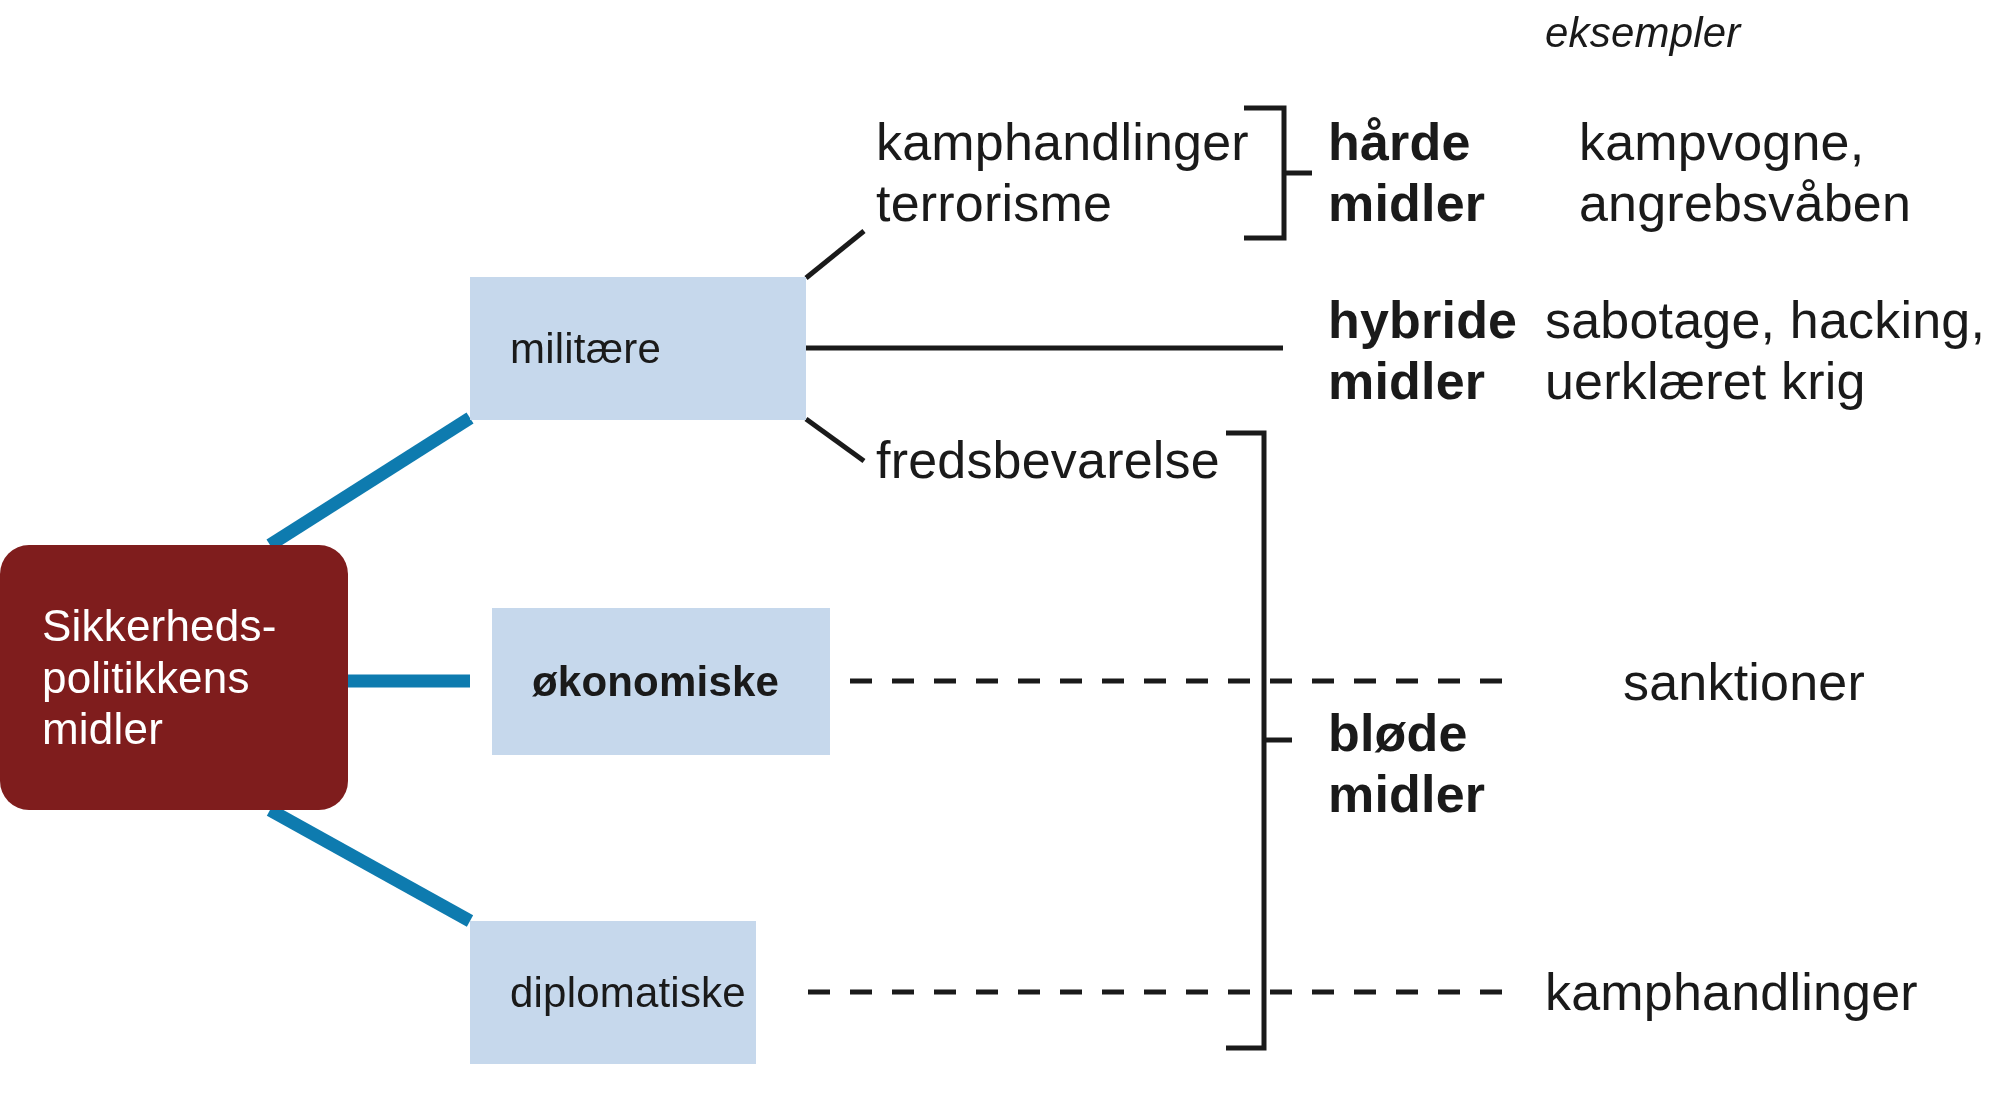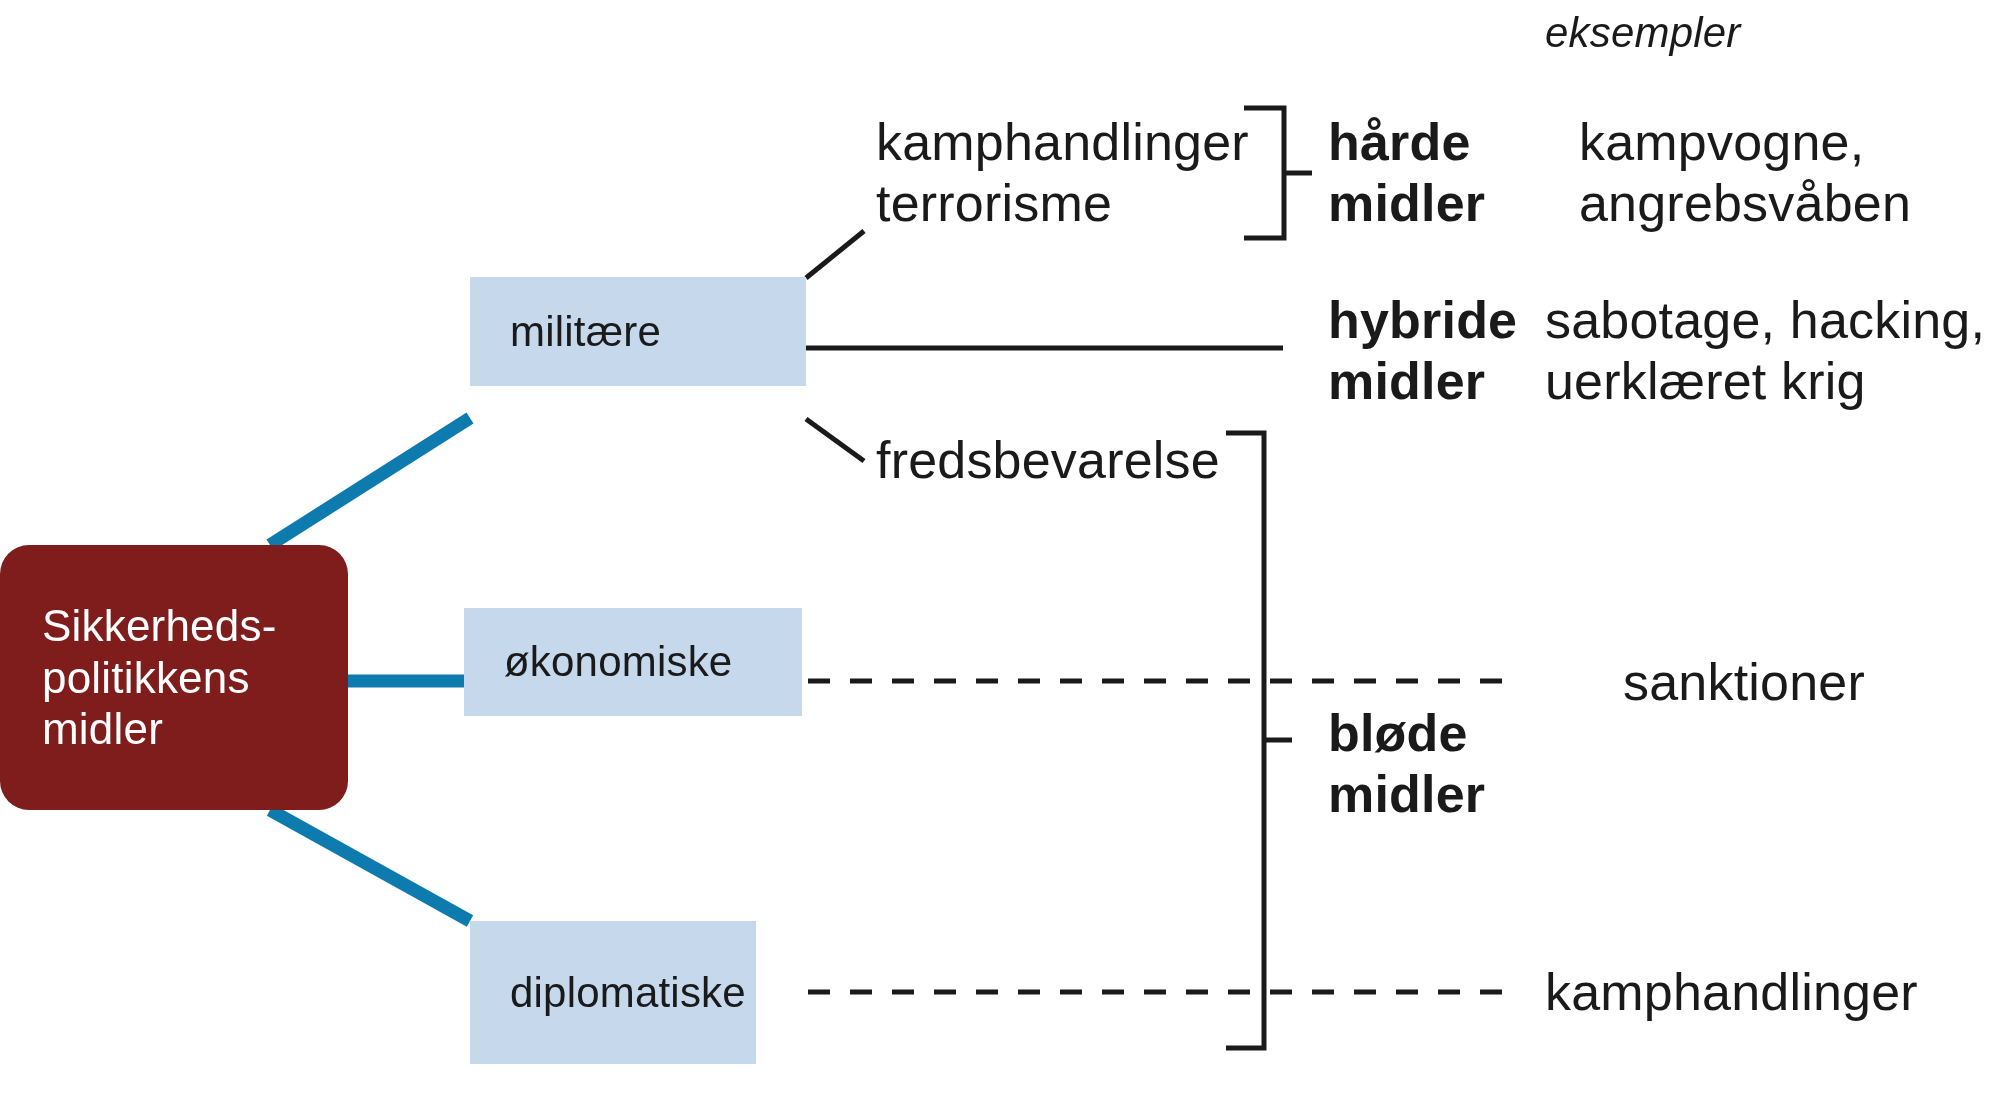--- a/index.html
+++ b/index.html
@@ -42,22 +42,22 @@
     letter-spacing: .2px;
     border-radius: 29px;
   }
   .branch-node {
     background: #C6D8EC;
     color: #1a1a1a;
     font-size: 42px;
     padding-left: 40px;
     letter-spacing: .2px;
   }
-  #node-militaere { left: 470px; top: 277px; width: 336px; height: 109px; }
-  #node-okonomiske { left: 464px; top: 608px; width: 338px; height: 108px; }
+  #node-militaere { left: 470px; top: 277px; width: 336px; height: 143px; }
+  #node-okonomiske { left: 492px; top: 608px; width: 338px; height: 147px; font-weight: bold; }
   #node-diplomatiske { left: 470px; top: 921px; width: 286px; height: 143px; }
 
   .txt {
     position: absolute;
     font-size: 52px;
     line-height: 1.17;
     letter-spacing: .2px;
     white-space: pre-line;
     color: #1a1a1a;
   }

